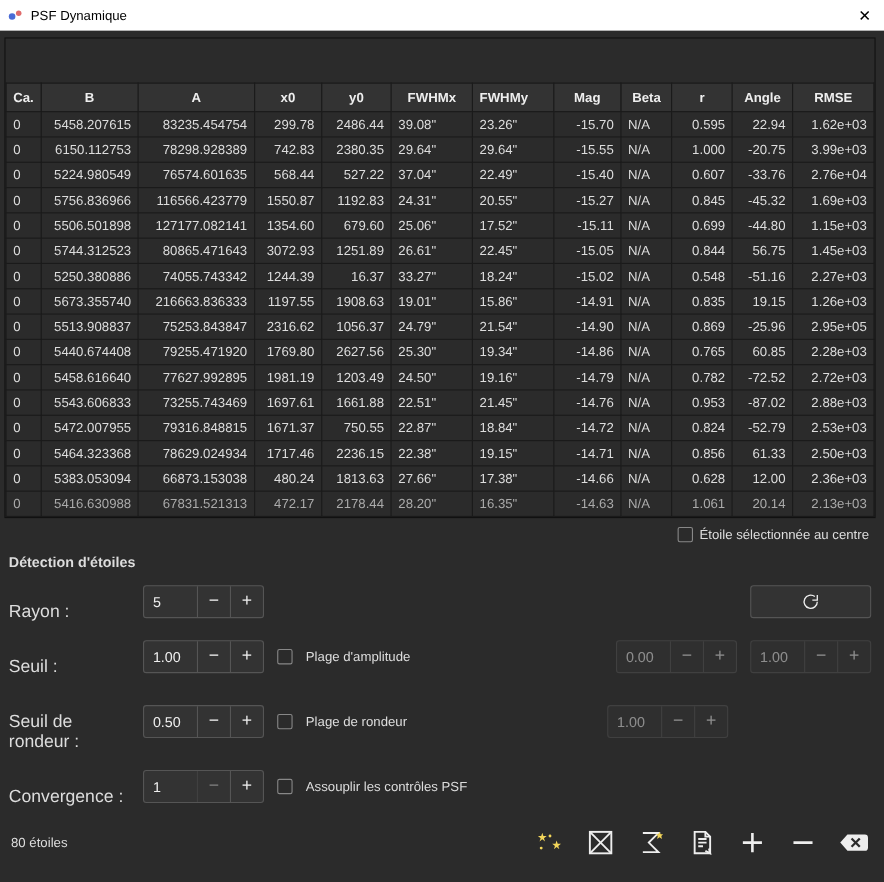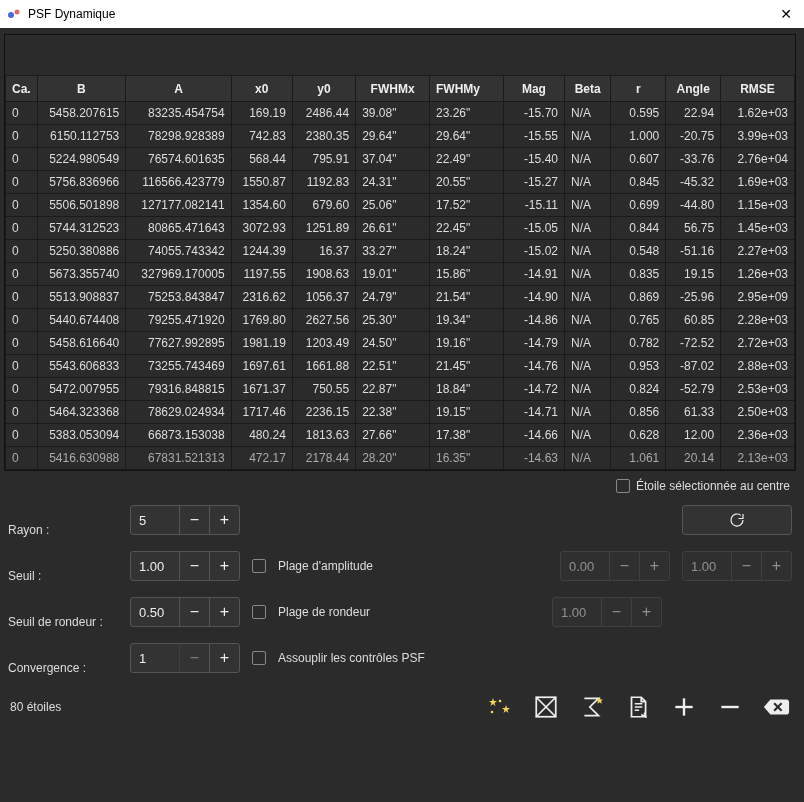--- a/index.html
+++ b/index.html
@@ -60,21 +60,21 @@
 .col-ang{ width: 52px; }
 .col-rmse{ width: 70px; }
 
 .row-checkbox { display: flex; justify-content: flex-end; align-items: center; padding: 8px 6px 10px; gap: 6px; }
 .chk {
   width: 14px; height: 14px; border: 1px solid #888; border-radius: 2px; background: #2b2b2b;
 }
 .section-title { font-weight: bold; font-size: 13px; padding: 0 4px 10px; }
 .form-area { padding: 0 4px; display: flex; flex-direction: column; gap: 12px; }
 .form-row { display: flex; align-items: center; gap: 12px; }
-.form-label { width: 110px; font-size: 12px; margin-top: 20px; }
+.form-label { width: 110px; font-size: 16px; margin-top: 20px; }
 .spinner {
   display: flex; align-items: center; background: #333; border: 1px solid #555;
   border-radius: 3px; height: 30px; overflow: hidden;
 }
 .spinner.disabled { opacity: 0.5; }
 .spinner .val {
   width: 48px; padding: 0 8px; color: #eee; font-size: 13px;
 }
 .spinner .btn {
   width: 30px; height: 30px; display: flex; align-items: center; justify-content: center;
@@ -137,21 +137,21 @@
           <th class="col-r">r</th>
           <th class="col-ang">Angle</th>
           <th class="col-rmse">RMSE</th>
         </tr>
       </thead>
       <tbody id="tbody">
           <tr>
             <td class="col-ca" style="text-align: left;">0</td>
             <td class="col-b">5458.207615</td>
             <td class="col-a">83235.454754</td>
-            <td class="col-x0">169.19</td>
+            <td class="col-x0">299.78</td>
             <td class="col-y0">2486.44</td>
             <td class="col-fx" style="text-align: left;">39.08"</td>
             <td class="col-fy" style="text-align: left;">23.26"</td>
             <td class="col-mag">-15.70</td>
             <td class="col-beta" style="text-align: left;">N/A</td>
             <td class="col-r">0.595</td>
             <td class="col-ang">22.94</td>
             <td class="col-rmse">1.62e+03</td>
           </tr>
           <tr>
@@ -166,21 +166,21 @@
             <td class="col-beta" style="text-align: left;">N/A</td>
             <td class="col-r">1.000</td>
             <td class="col-ang">-20.75</td>
             <td class="col-rmse">3.99e+03</td>
           </tr>
           <tr>
             <td class="col-ca" style="text-align: left;">0</td>
             <td class="col-b">5224.980549</td>
             <td class="col-a">76574.601635</td>
             <td class="col-x0">568.44</td>
-            <td class="col-y0">795.91</td>
+            <td class="col-y0">527.22</td>
             <td class="col-fx" style="text-align: left;">37.04"</td>
             <td class="col-fy" style="text-align: left;">22.49"</td>
             <td class="col-mag">-15.40</td>
             <td class="col-beta" style="text-align: left;">N/A</td>
             <td class="col-r">0.607</td>
             <td class="col-ang">-33.76</td>
             <td class="col-rmse">2.76e+04</td>
           </tr>
           <tr>
             <td class="col-ca" style="text-align: left;">0</td>
@@ -234,21 +234,21 @@
             <td class="col-fy" style="text-align: left;">18.24"</td>
             <td class="col-mag">-15.02</td>
             <td class="col-beta" style="text-align: left;">N/A</td>
             <td class="col-r">0.548</td>
             <td class="col-ang">-51.16</td>
             <td class="col-rmse">2.27e+03</td>
           </tr>
           <tr>
             <td class="col-ca" style="text-align: left;">0</td>
             <td class="col-b">5673.355740</td>
-            <td class="col-a">327969.170005</td>
+            <td class="col-a">216663.836333</td>
             <td class="col-x0">1197.55</td>
             <td class="col-y0">1908.63</td>
             <td class="col-fx" style="text-align: left;">19.01"</td>
             <td class="col-fy" style="text-align: left;">15.86"</td>
             <td class="col-mag">-14.91</td>
             <td class="col-beta" style="text-align: left;">N/A</td>
             <td class="col-r">0.835</td>
             <td class="col-ang">19.15</td>
             <td class="col-rmse">1.26e+03</td>
           </tr>
@@ -257,21 +257,21 @@
             <td class="col-b">5513.908837</td>
             <td class="col-a">75253.843847</td>
             <td class="col-x0">2316.62</td>
             <td class="col-y0">1056.37</td>
             <td class="col-fx" style="text-align: left;">24.79"</td>
             <td class="col-fy" style="text-align: left;">21.54"</td>
             <td class="col-mag">-14.90</td>
             <td class="col-beta" style="text-align: left;">N/A</td>
             <td class="col-r">0.869</td>
             <td class="col-ang">-25.96</td>
-            <td class="col-rmse">2.95e+09</td>
+            <td class="col-rmse">2.95e+05</td>
           </tr>
           <tr>
             <td class="col-ca" style="text-align: left;">0</td>
             <td class="col-b">5440.674408</td>
             <td class="col-a">79255.471920</td>
             <td class="col-x0">1769.80</td>
             <td class="col-y0">2627.56</td>
             <td class="col-fx" style="text-align: left;">25.30"</td>
             <td class="col-fy" style="text-align: left;">19.34"</td>
             <td class="col-mag">-14.86</td>
@@ -366,20 +366,21 @@
           </tr>
         </tbody>
     </table>
   </div>
 
   <div class="row-checkbox">
     <span class="chk"></span>
     <span>Étoile sélectionnée au centre</span>
   </div>
 
+  <div class="section-title">Détection d'étoiles</div>
 
   <div class="form-area">
 
     <div class="form-row">
       <span class="form-label">Rayon :</span>
       <div class="spinner">
         <span class="val">5</span>
         <span class="btn">−</span>
         <span class="btn">+</span>
       </div>

